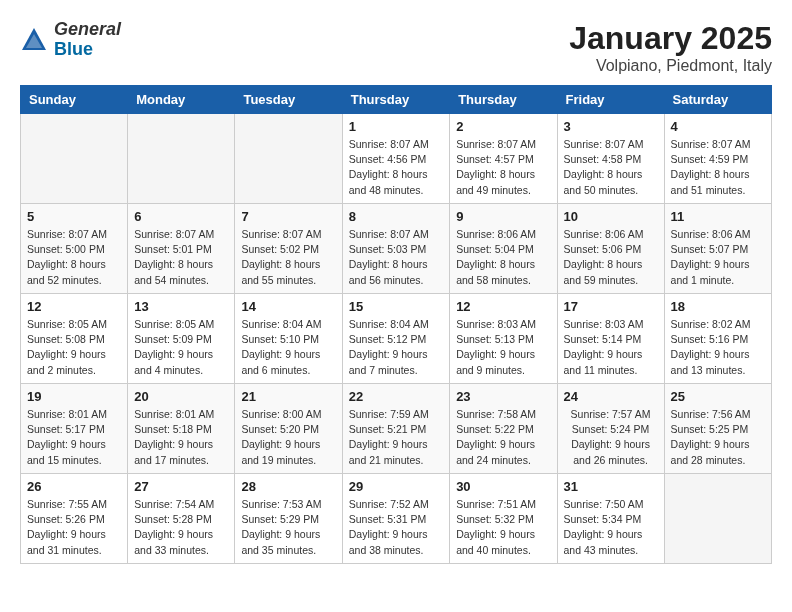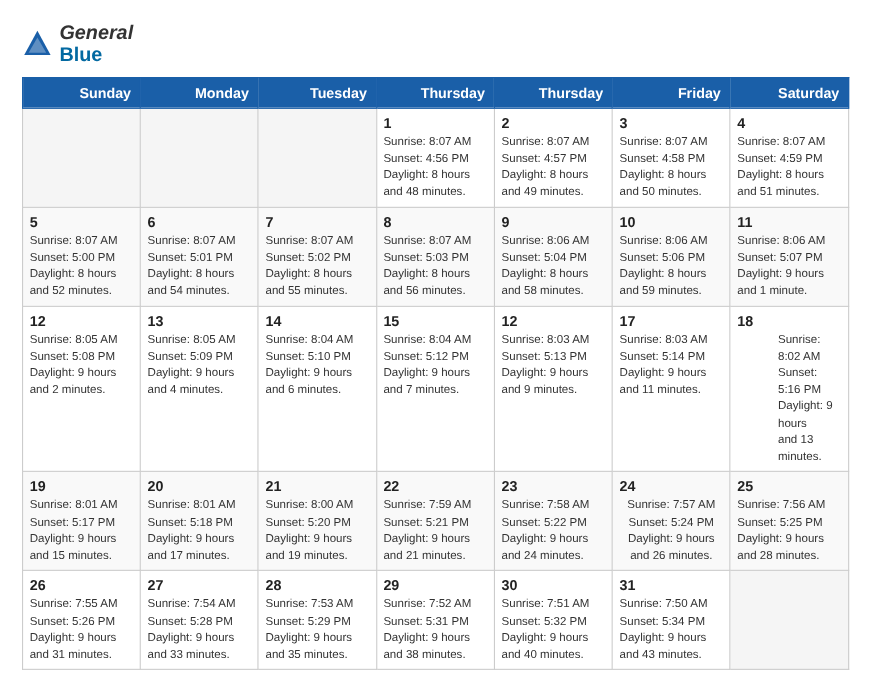--- a/index.html
+++ b/index.html
@@ -48,21 +48,21 @@
       color: #444;
     }
     .calendar {
       width: 100%;
       border-collapse: collapse;
       border: 1px solid #ccc;
     }
     .calendar th {
       background: #1a5fa8;
       color: #fff;
-      text-align: right;
+      text-align: left;
       padding: 6px 8px;
       font-size: 13px;
       border: 1px solid #1a5fa8;
     }
     .calendar td {
       vertical-align: top;
       padding: 5px 6px;
       border: 1px solid #ccc;
       width: 108px;
       min-height: 80px;
@@ -103,20 +103,24 @@
       <svg width="28" height="28" viewBox="0 0 28 28">
         <polygon points="14,2 26,24 2,24" fill="#1a5fa8"></polygon>
         <polygon points="14,8 22,22 6,22" fill="#fff" opacity="0.3"></polygon>
       </svg>
     </div>
     <div class="logo-text">
       <span class="logo-general">General</span>
       <span class="logo-blue">Blue</span>
     </div>
   </div>
+  <div class="title-section">
+    <div class="month-title">January 2025</div>
+    <div class="location-title">Volpiano, Piedmont, Italy</div>
+  </div>
 </div>
 
 <table class="calendar">
   <thead>
     <tr id="weekday-header">
     <th>Sunday</th>
         <th>Monday</th>
         <th>Tuesday</th>
         <th>Thursday</th>
         <th>Thursday</th>
@@ -247,21 +251,21 @@
         </td>
         <td>
           <div class="day-num">17</div>
           <div class="day-info" style="white-space: pre-line;">Sunrise: 8:03 AM
 Sunset: 5:14 PM
 Daylight: 9 hours
 and 11 minutes.</div>
         </td>
         <td>
           <div class="day-num">18</div>
-          <div class="day-info" style="white-space: pre-line; margin-left: 37px;">Sunrise: 8:02 AM
+          <div class="day-info" style="white-space: pre-line;">Sunrise: 8:02 AM
 Sunset: 5:16 PM
 Daylight: 9 hours
 and 13 minutes.</div>
         </td>
       </tr>
       <tr class="week-row">
         <td>
           <div class="day-num">19</div>
           <div class="day-info" style="white-space: pre-line;">Sunrise: 8:01 AM
 Sunset: 5:17 PM

